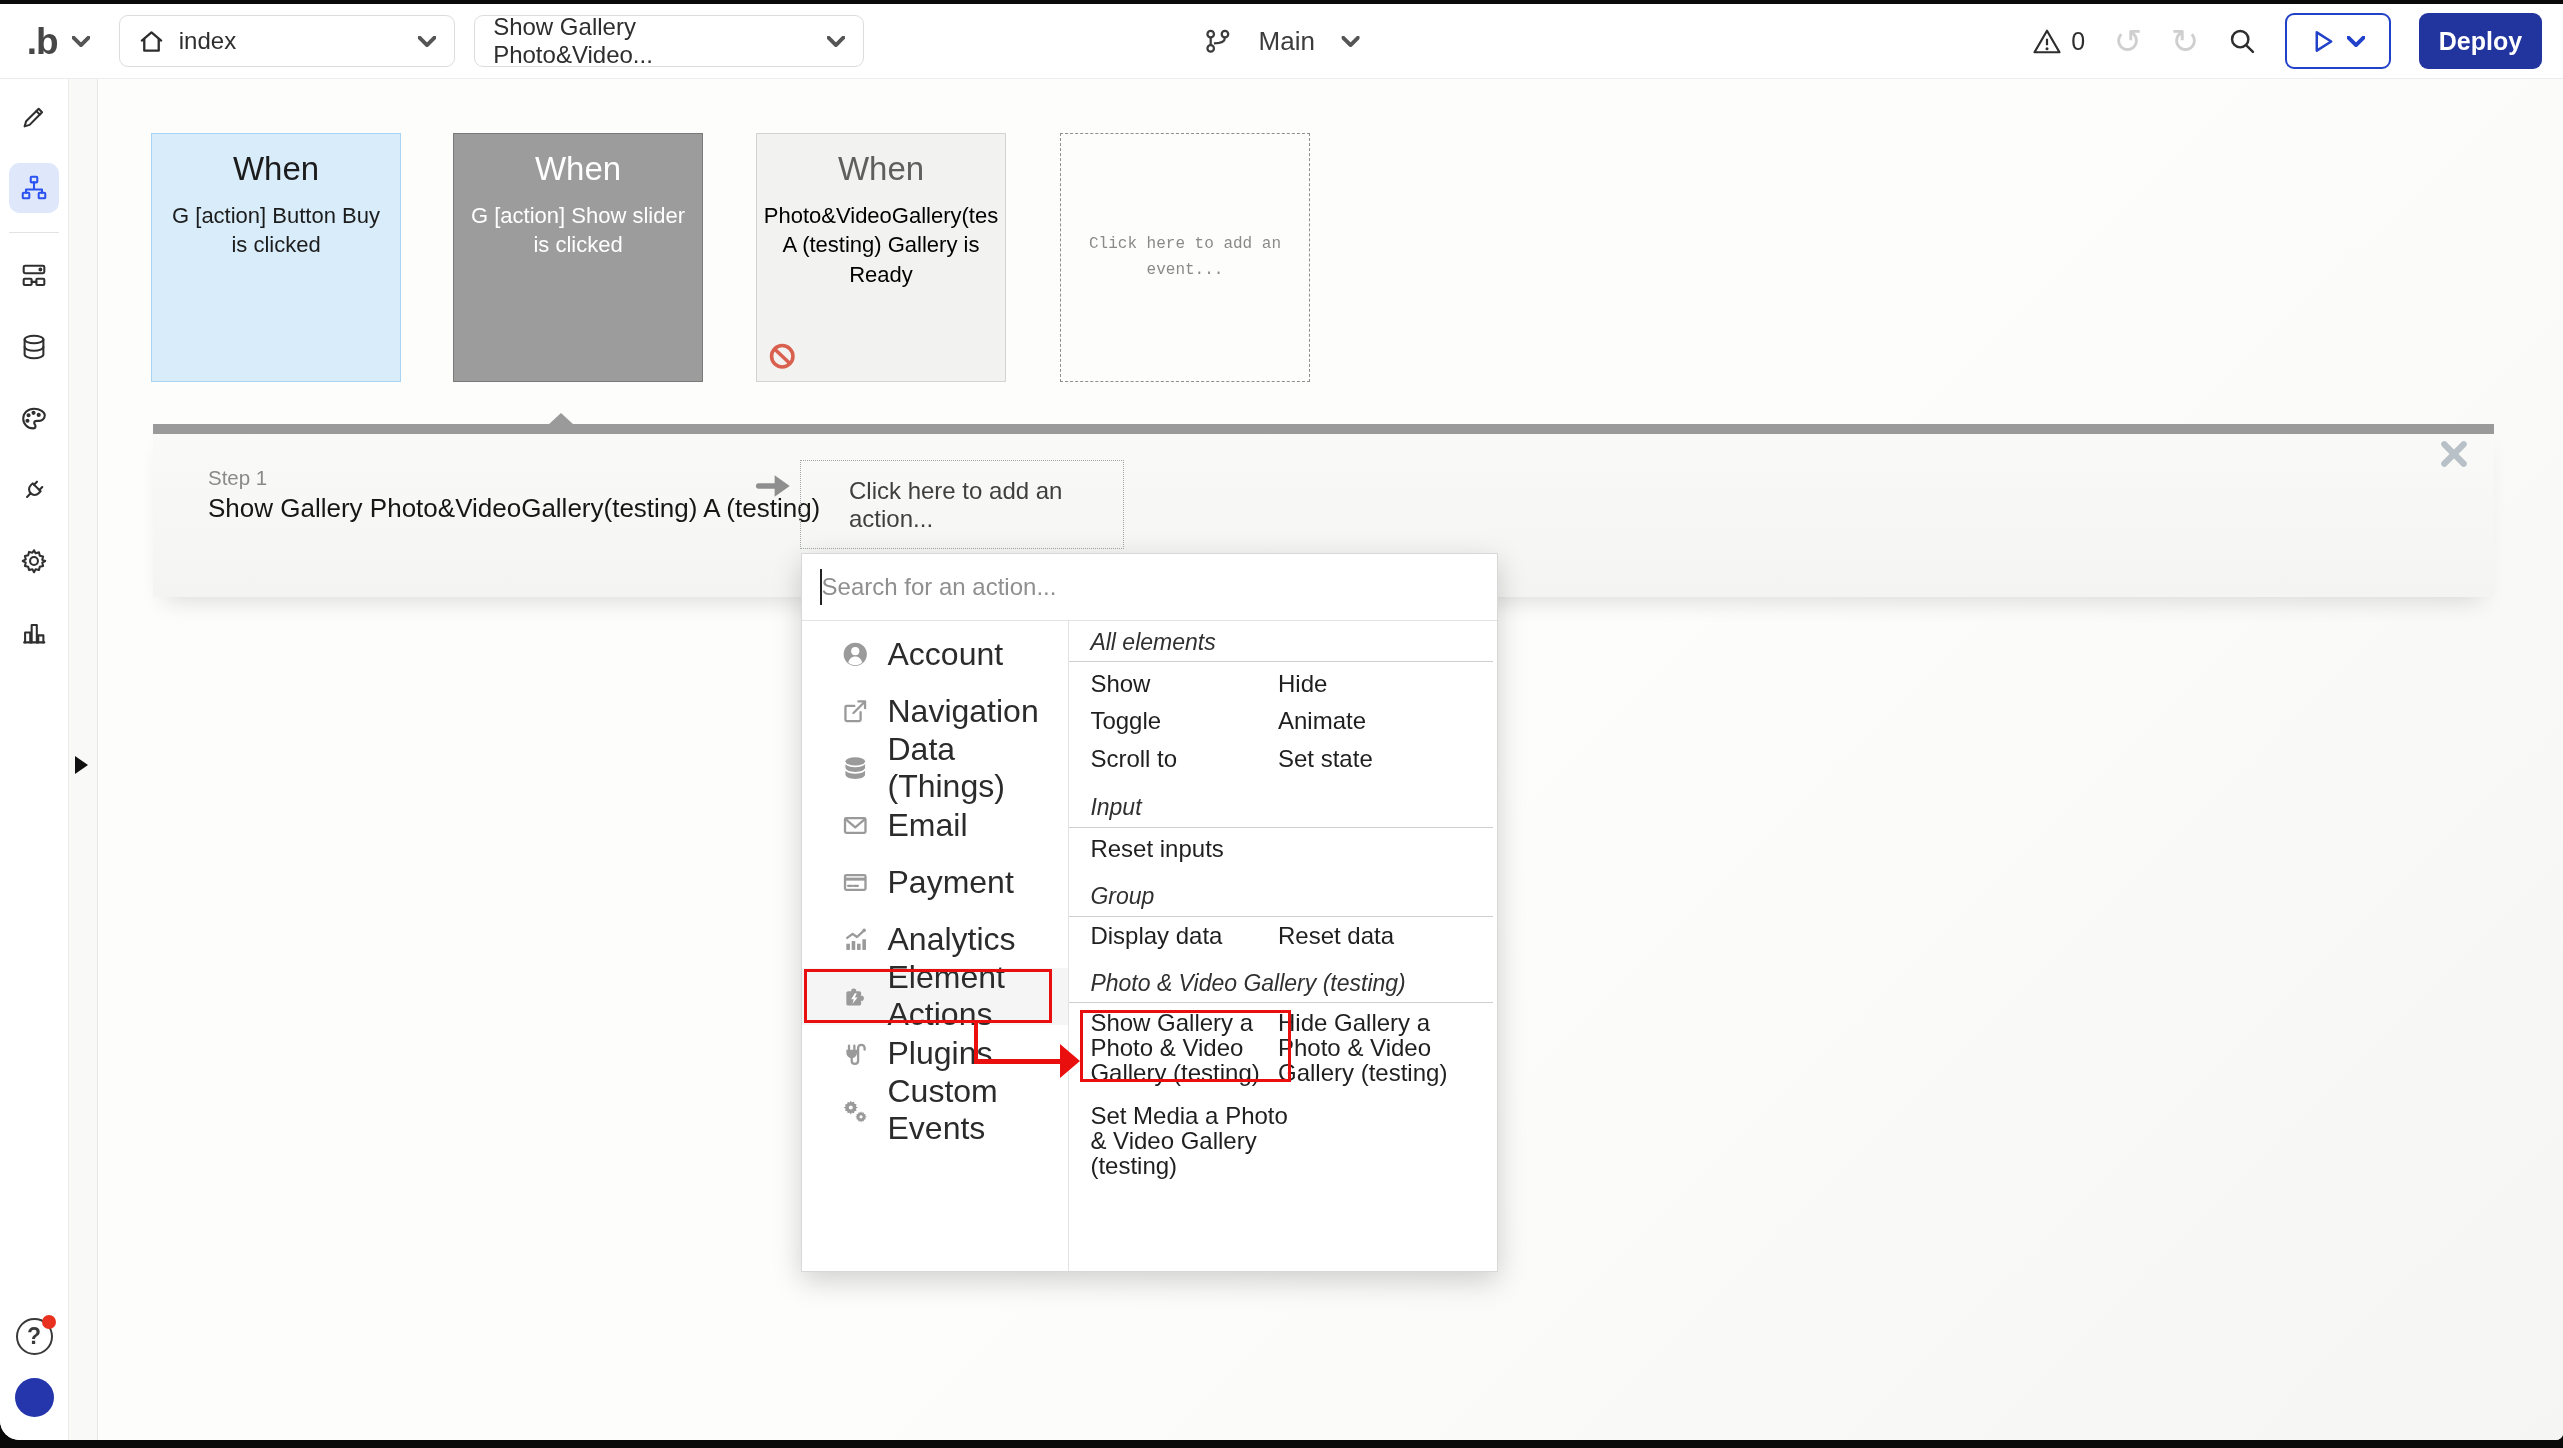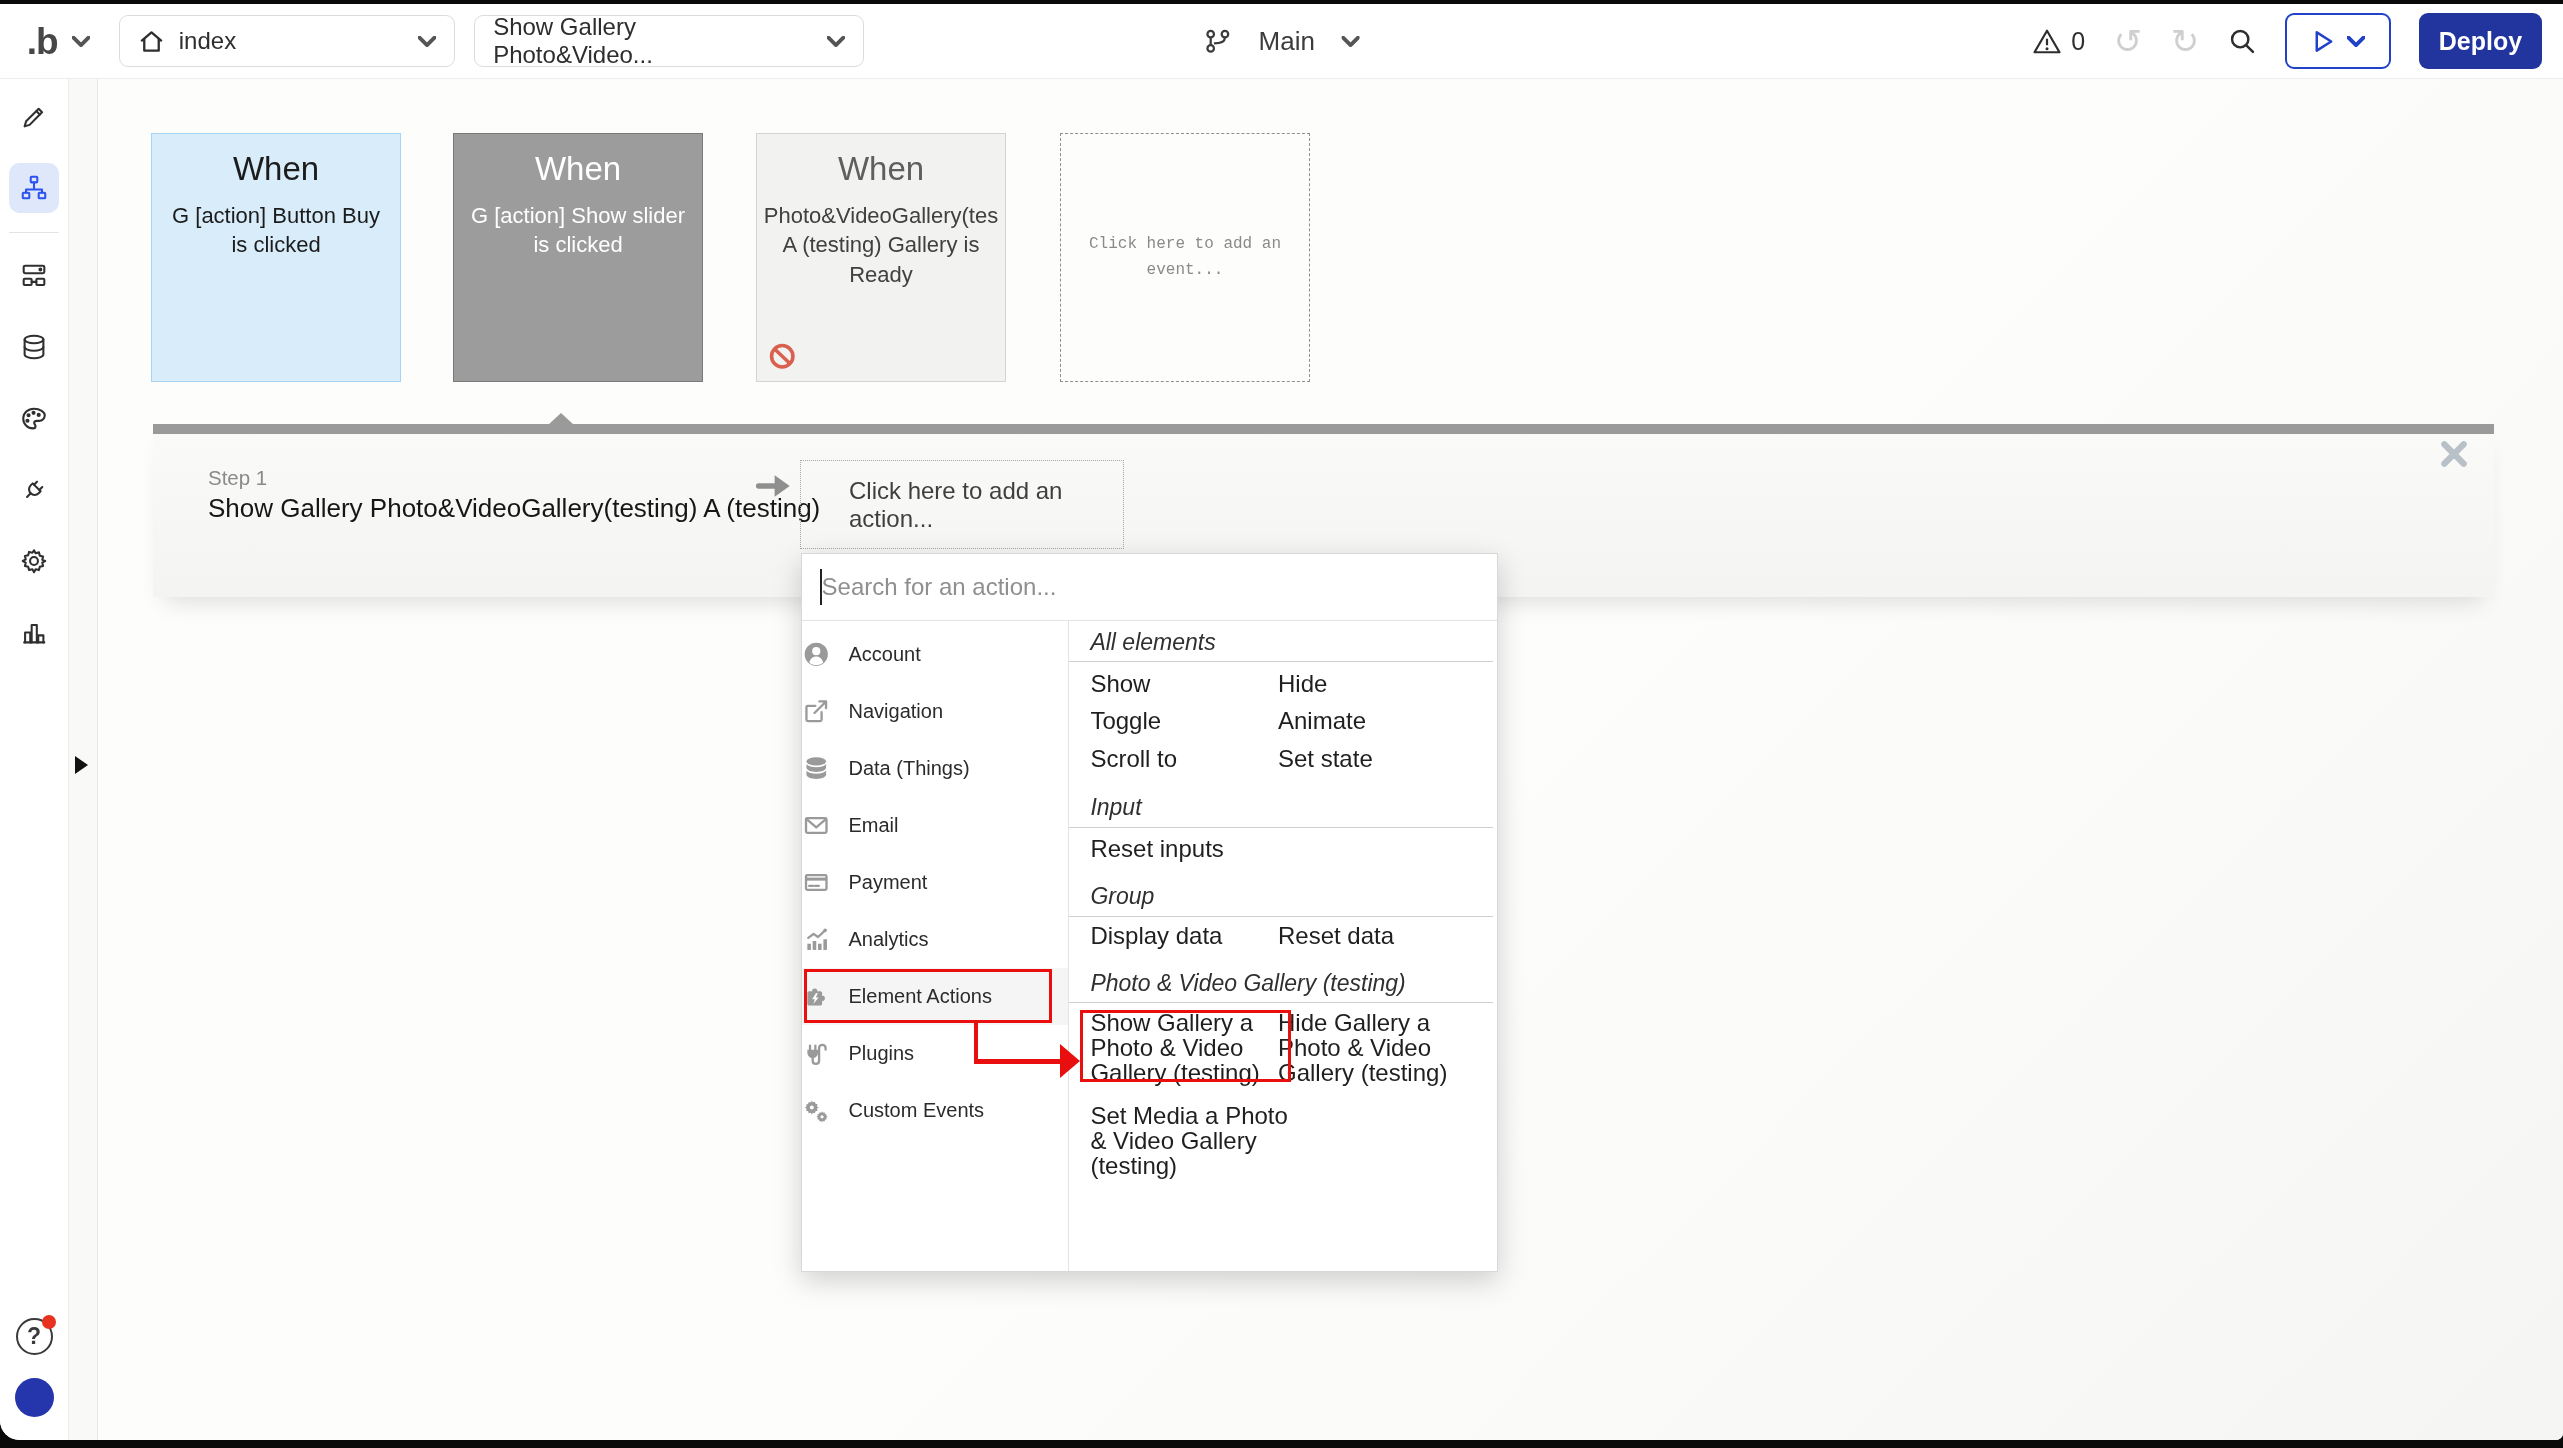--- a/index.html
+++ b/index.html
@@ -87,21 +87,21 @@
   }
   .event-card .when{font-size:33px;margin-bottom:12.5px;}
   .event-card .body{font-size:22px;line-height:1.34;}
   .card-selected{background:#d8ecfa;border:1.8px solid #a9d3f2;}
   .card-selected .when{color:#1c1c1c;}
   .card-selected .body{color:#1c1c1c;}
   .card-dimmed{background:#9c9c9c;border:1.8px solid #7a7a7a;}
   .card-dimmed .when,.card-dimmed .body{color:#fff;}
   .card-disabled{background:#f2f2f0;border:1.8px solid #d4d4cf;overflow:hidden;}
   .card-disabled .when{color:#5f5f5f;}
-  .card-disabled .body{color:#404040;}
+  .card-disabled .body{color:#000000;}
   .card-empty{border:1.8px dashed #8f8f8f;background:transparent;justify-content:center;padding:0 25px;}
   .card-empty .body{color:#8a8a8a;font-size:16px;line-height:1.6;font-family:Liberation Mono, monospace;}
   .no-icon{position:absolute;left:10.7px;bottom:10.7px;width:28.5px;height:28.5px;}
   
   .step-panel{
     position:absolute;left:84px;top:345px;width:2341px;height:173px;box-sizing:border-box;
     background:linear-gradient(180deg,#fafaf9, #f4f4f3);
     box-shadow:0 14.2px 23px -10.7px rgba(0,0,0,.14);
   }
   .step-panel .topbar-gray{position:absolute;left:0;top:0;right:0;height:9.8px;background:#9a9a9a;}
@@ -126,21 +126,21 @@
   }
   .search-row{position:absolute;left:0;top:0;right:0;height:66px;border-bottom:0.9px solid #e3e3e3;}
   .search-row input{
     width:100%;height:100%;border:none;outline:none;font-size:24px;color:#be185d;
     padding:0 0 0 19.6px;box-sizing:border-box;background:transparent;
     font-family:"Liberation Sans", sans-serif;
   }
   .search-row input::placeholder{color:#8f8f8f;}
   .caret{position:absolute;left:18px;top:15px;width:1.8px;height:36px;background:#222;}
   .cat-col{position:absolute;left:0;top:66px;bottom:0;width:267px;border-right:0.9px solid #e3e3e3;padding-top:5.3px;box-sizing:border-box;}
-  .cat-row{height:57px;display:flex;align-items:center;gap:18px;font-size:20px;color:#2b2b2b;cursor:pointer;box-sizing:border-box;}
+  .cat-row{height:57px;display:flex;align-items:center;padding-left:39px;gap:18px;font-size:32px;color:#2b2b2b;cursor:pointer;box-sizing:border-box;}
   .cat-row.active{background:#f5f5f5;}
   .cat-ic{width:28.5px;height:28.5px;flex:0 0 auto;}
   .cat-ic .fillg{fill:#9a9a9a;}
   .cat-ic .strokeg{stroke:#9a9a9a;fill:none;stroke-width:2.6;stroke-linecap:round;stroke-linejoin:round;}
   .right-col{position:absolute;left:267px;top:66px;right:0;bottom:0;}
   .grp-header{position:absolute;left:21.4px;font-size:23px;font-style:italic;color:#303030;}
   .grp-rule{position:absolute;left:0;right:3.6px;height:0.9px;background:#cfcfcf;}
   .act-item{position:absolute;width:198px;font-size:24px;line-height:25px;color:#1f1f1f;cursor:pointer;}
   .col-a{left:21.4px;}
   .col-b{left:209px;}

